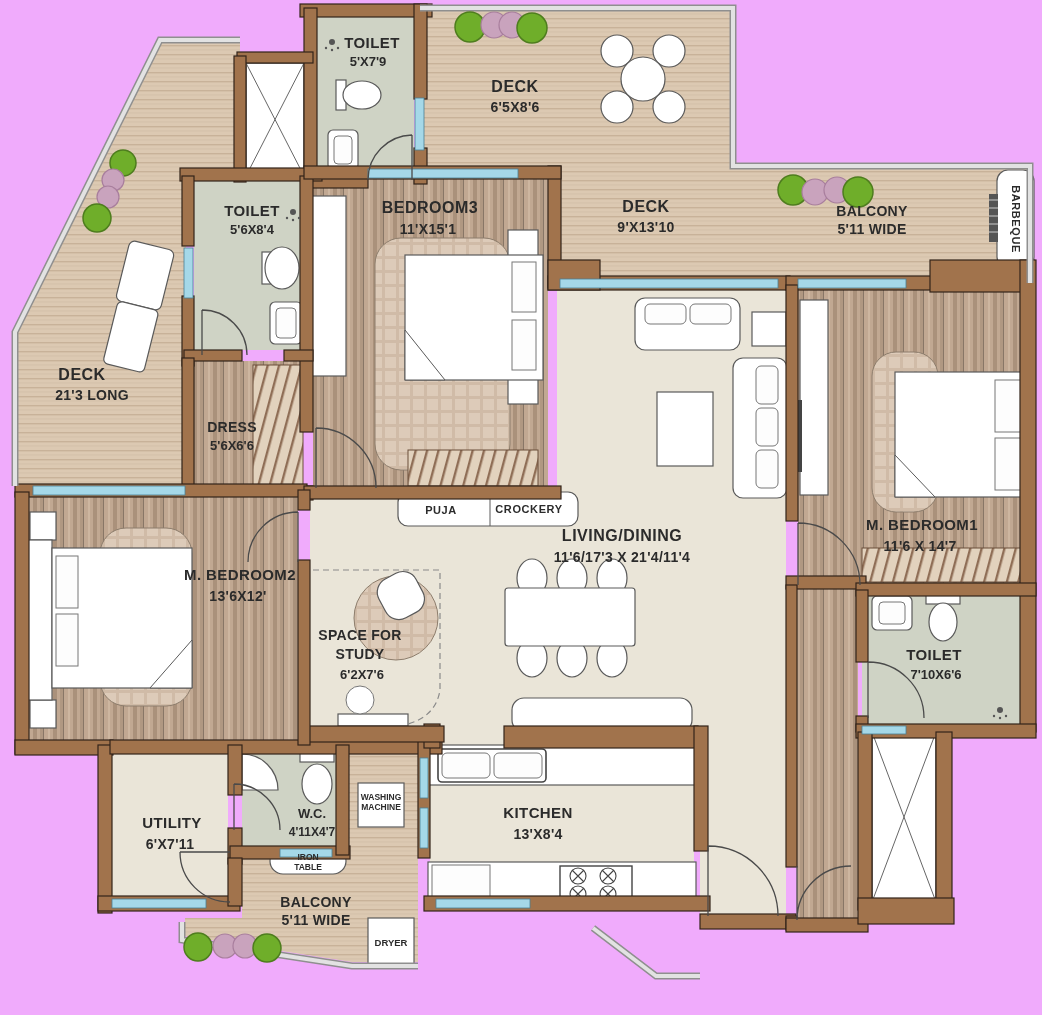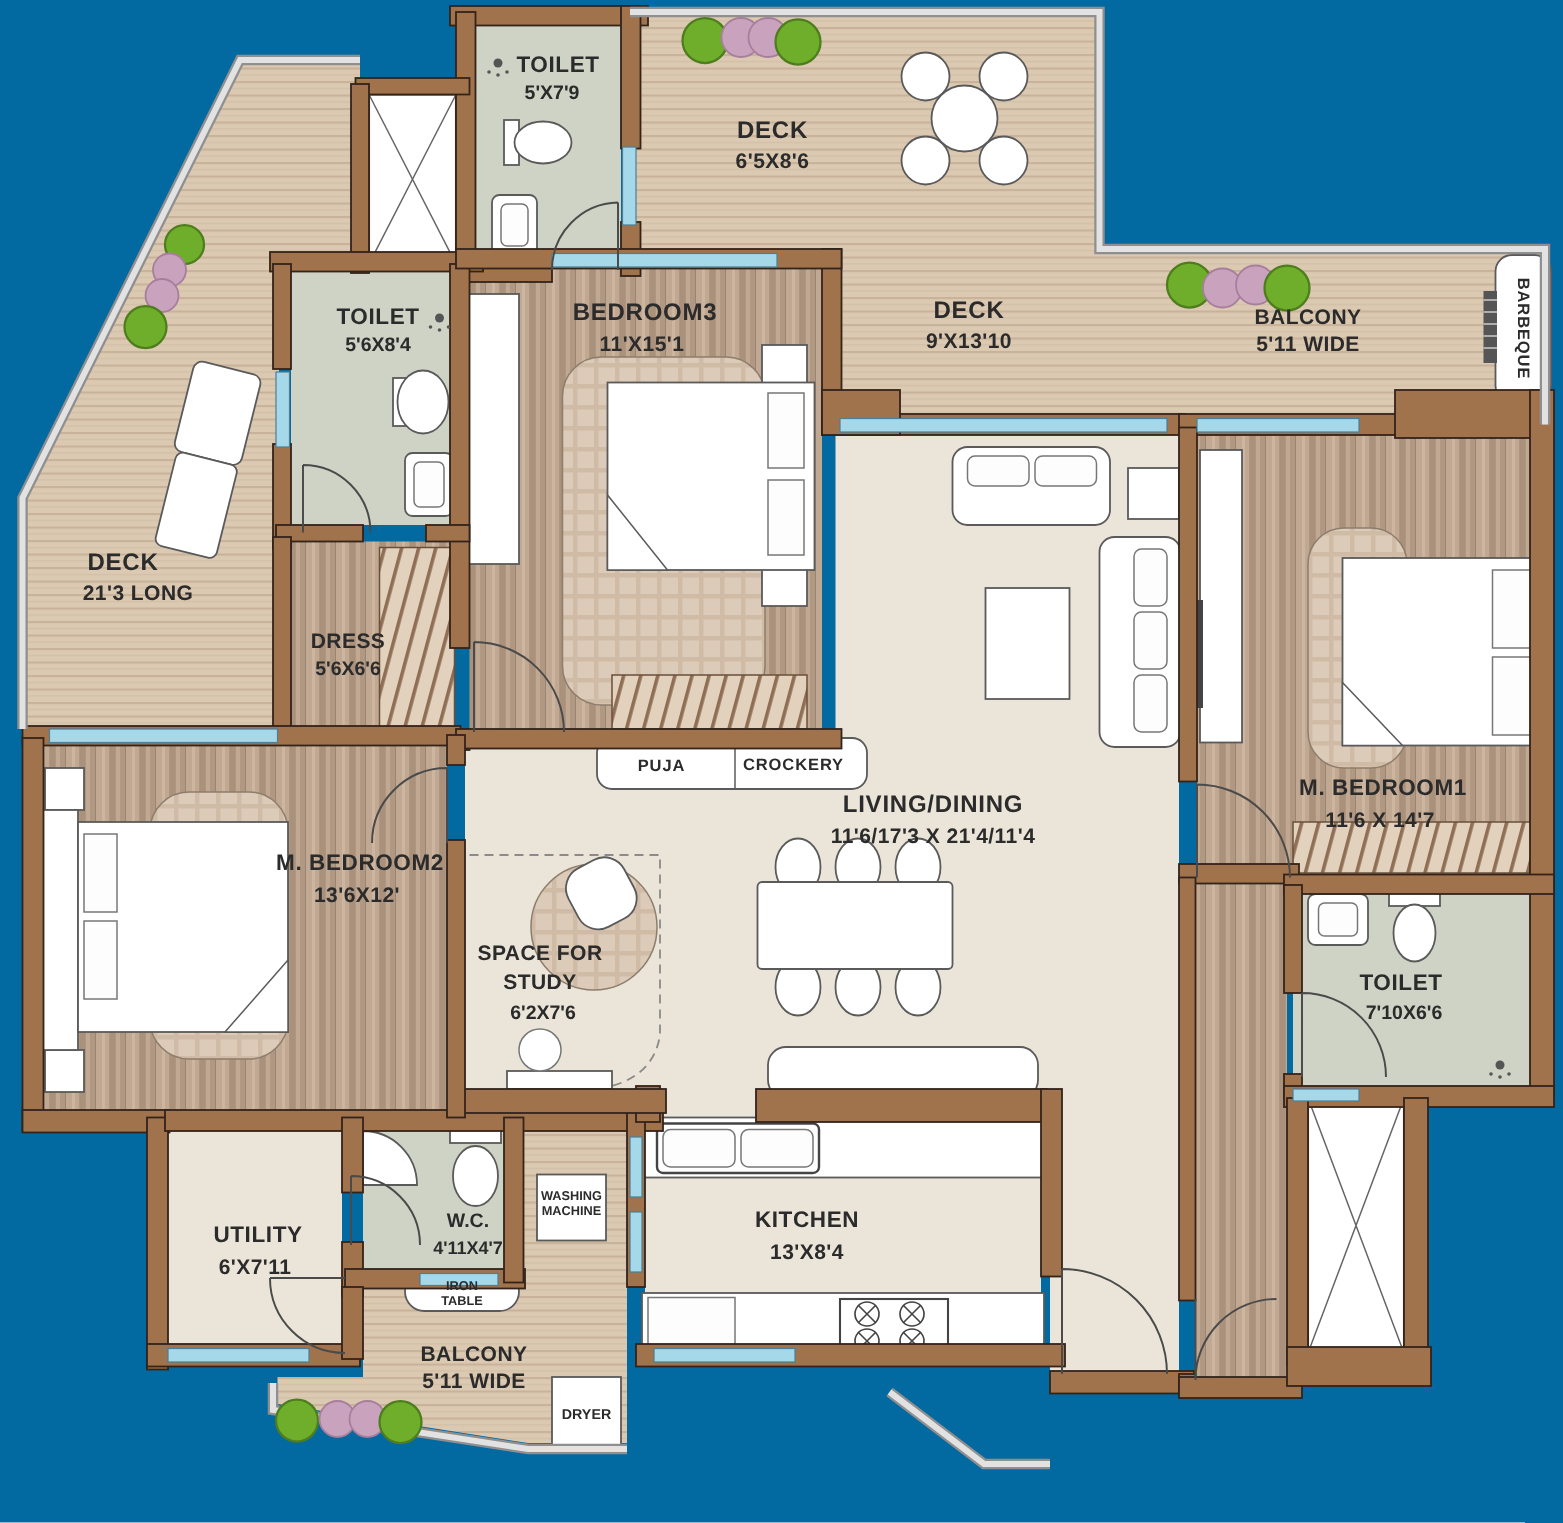--- a/index.html
+++ b/index.html
@@ -1,16 +1,16 @@
 <!DOCTYPE html>
 <html><head>
 <meta charset="utf-8">
 <style>
   html,body{margin:0;padding:0;background:#ffffff;}
-  .stage{position:relative;width:1042px;height:1015px;background:#0369a1;font-family:"Liberation Sans",sans-serif;text-align:center;}
+  .stage{position:relative;width:1042px;height:1015px;background:#f0abfc;font-family:"Liberation Sans",sans-serif;text-align:center;}
   text{font-family:"Liberation Sans",sans-serif;font-weight:bold;fill:#2b2b2b;}
   .t16{font-size:16px;letter-spacing:.5px;}
   .t15{font-size:15px;letter-spacing:.4px;}
   .t14{font-size:14px;letter-spacing:.3px;}
   .t13{font-size:13px;}
   .t12{font-size:12px;}
   .t11{font-size:11px;letter-spacing:.6px;}
   .t9{font-size:9.5px;}
   .t8{font-size:8.5px;}
   .wall{fill:#a1734c;stroke:#33231a;stroke-width:1.2;}

